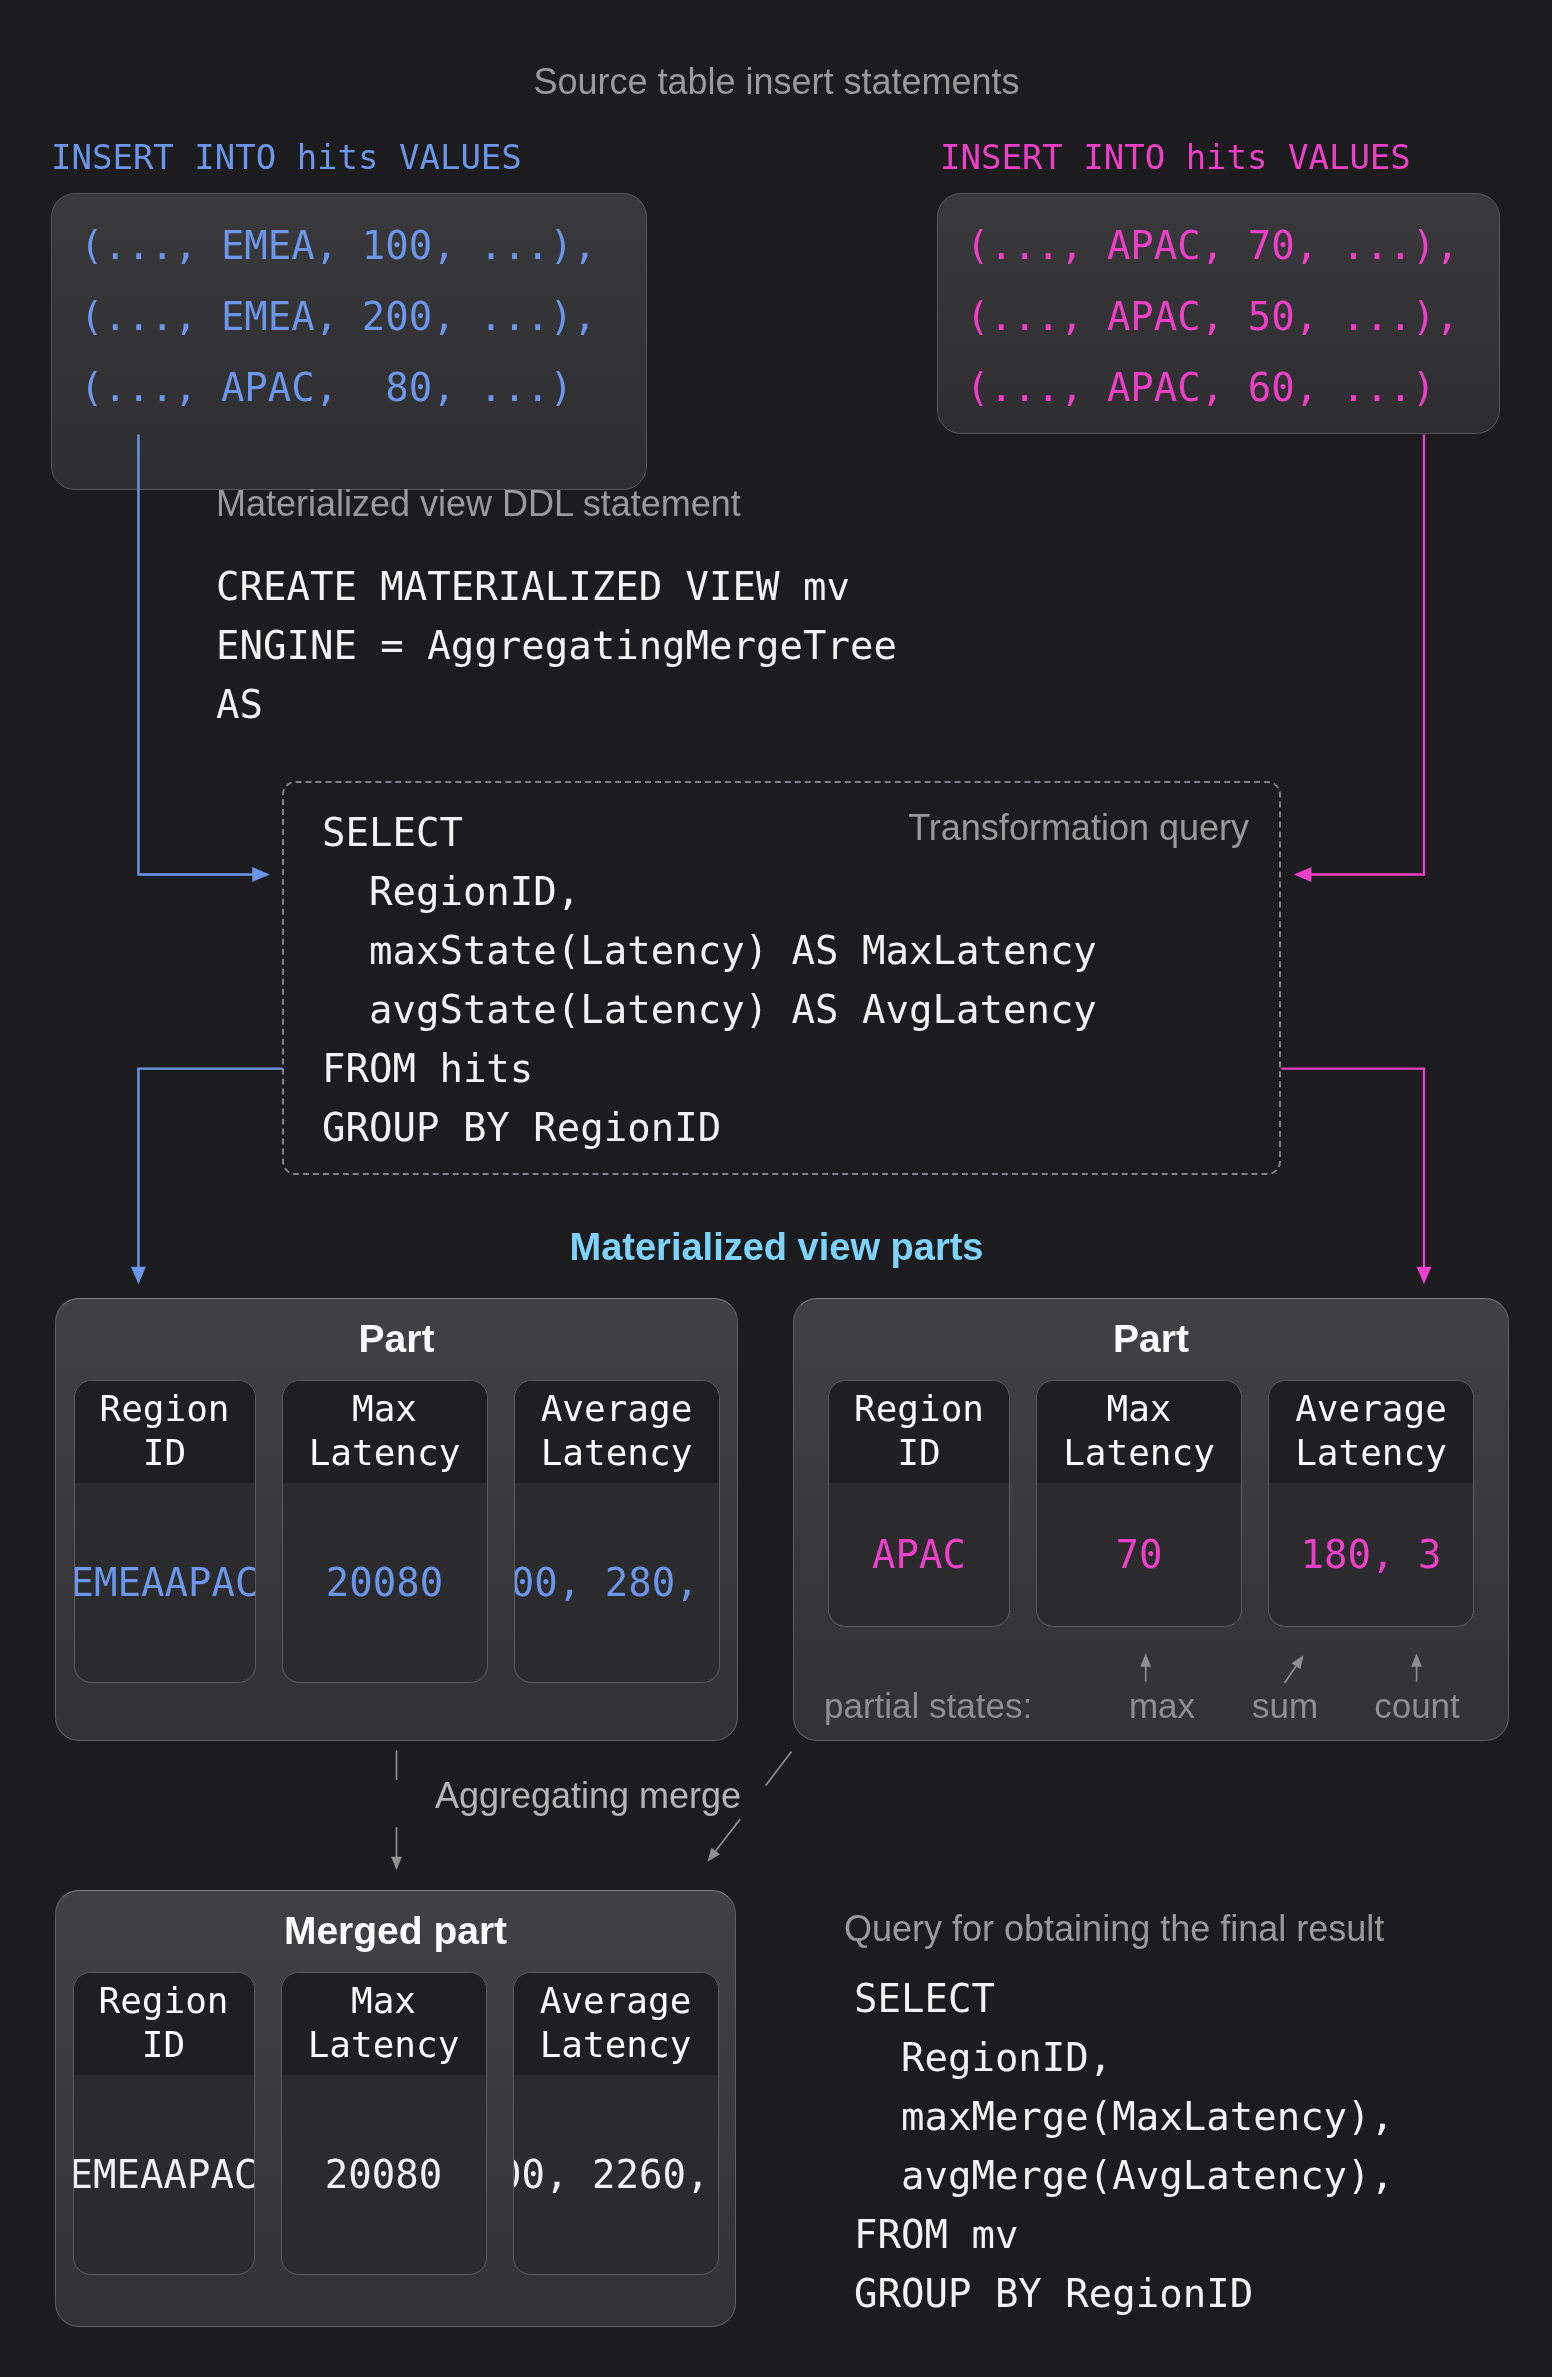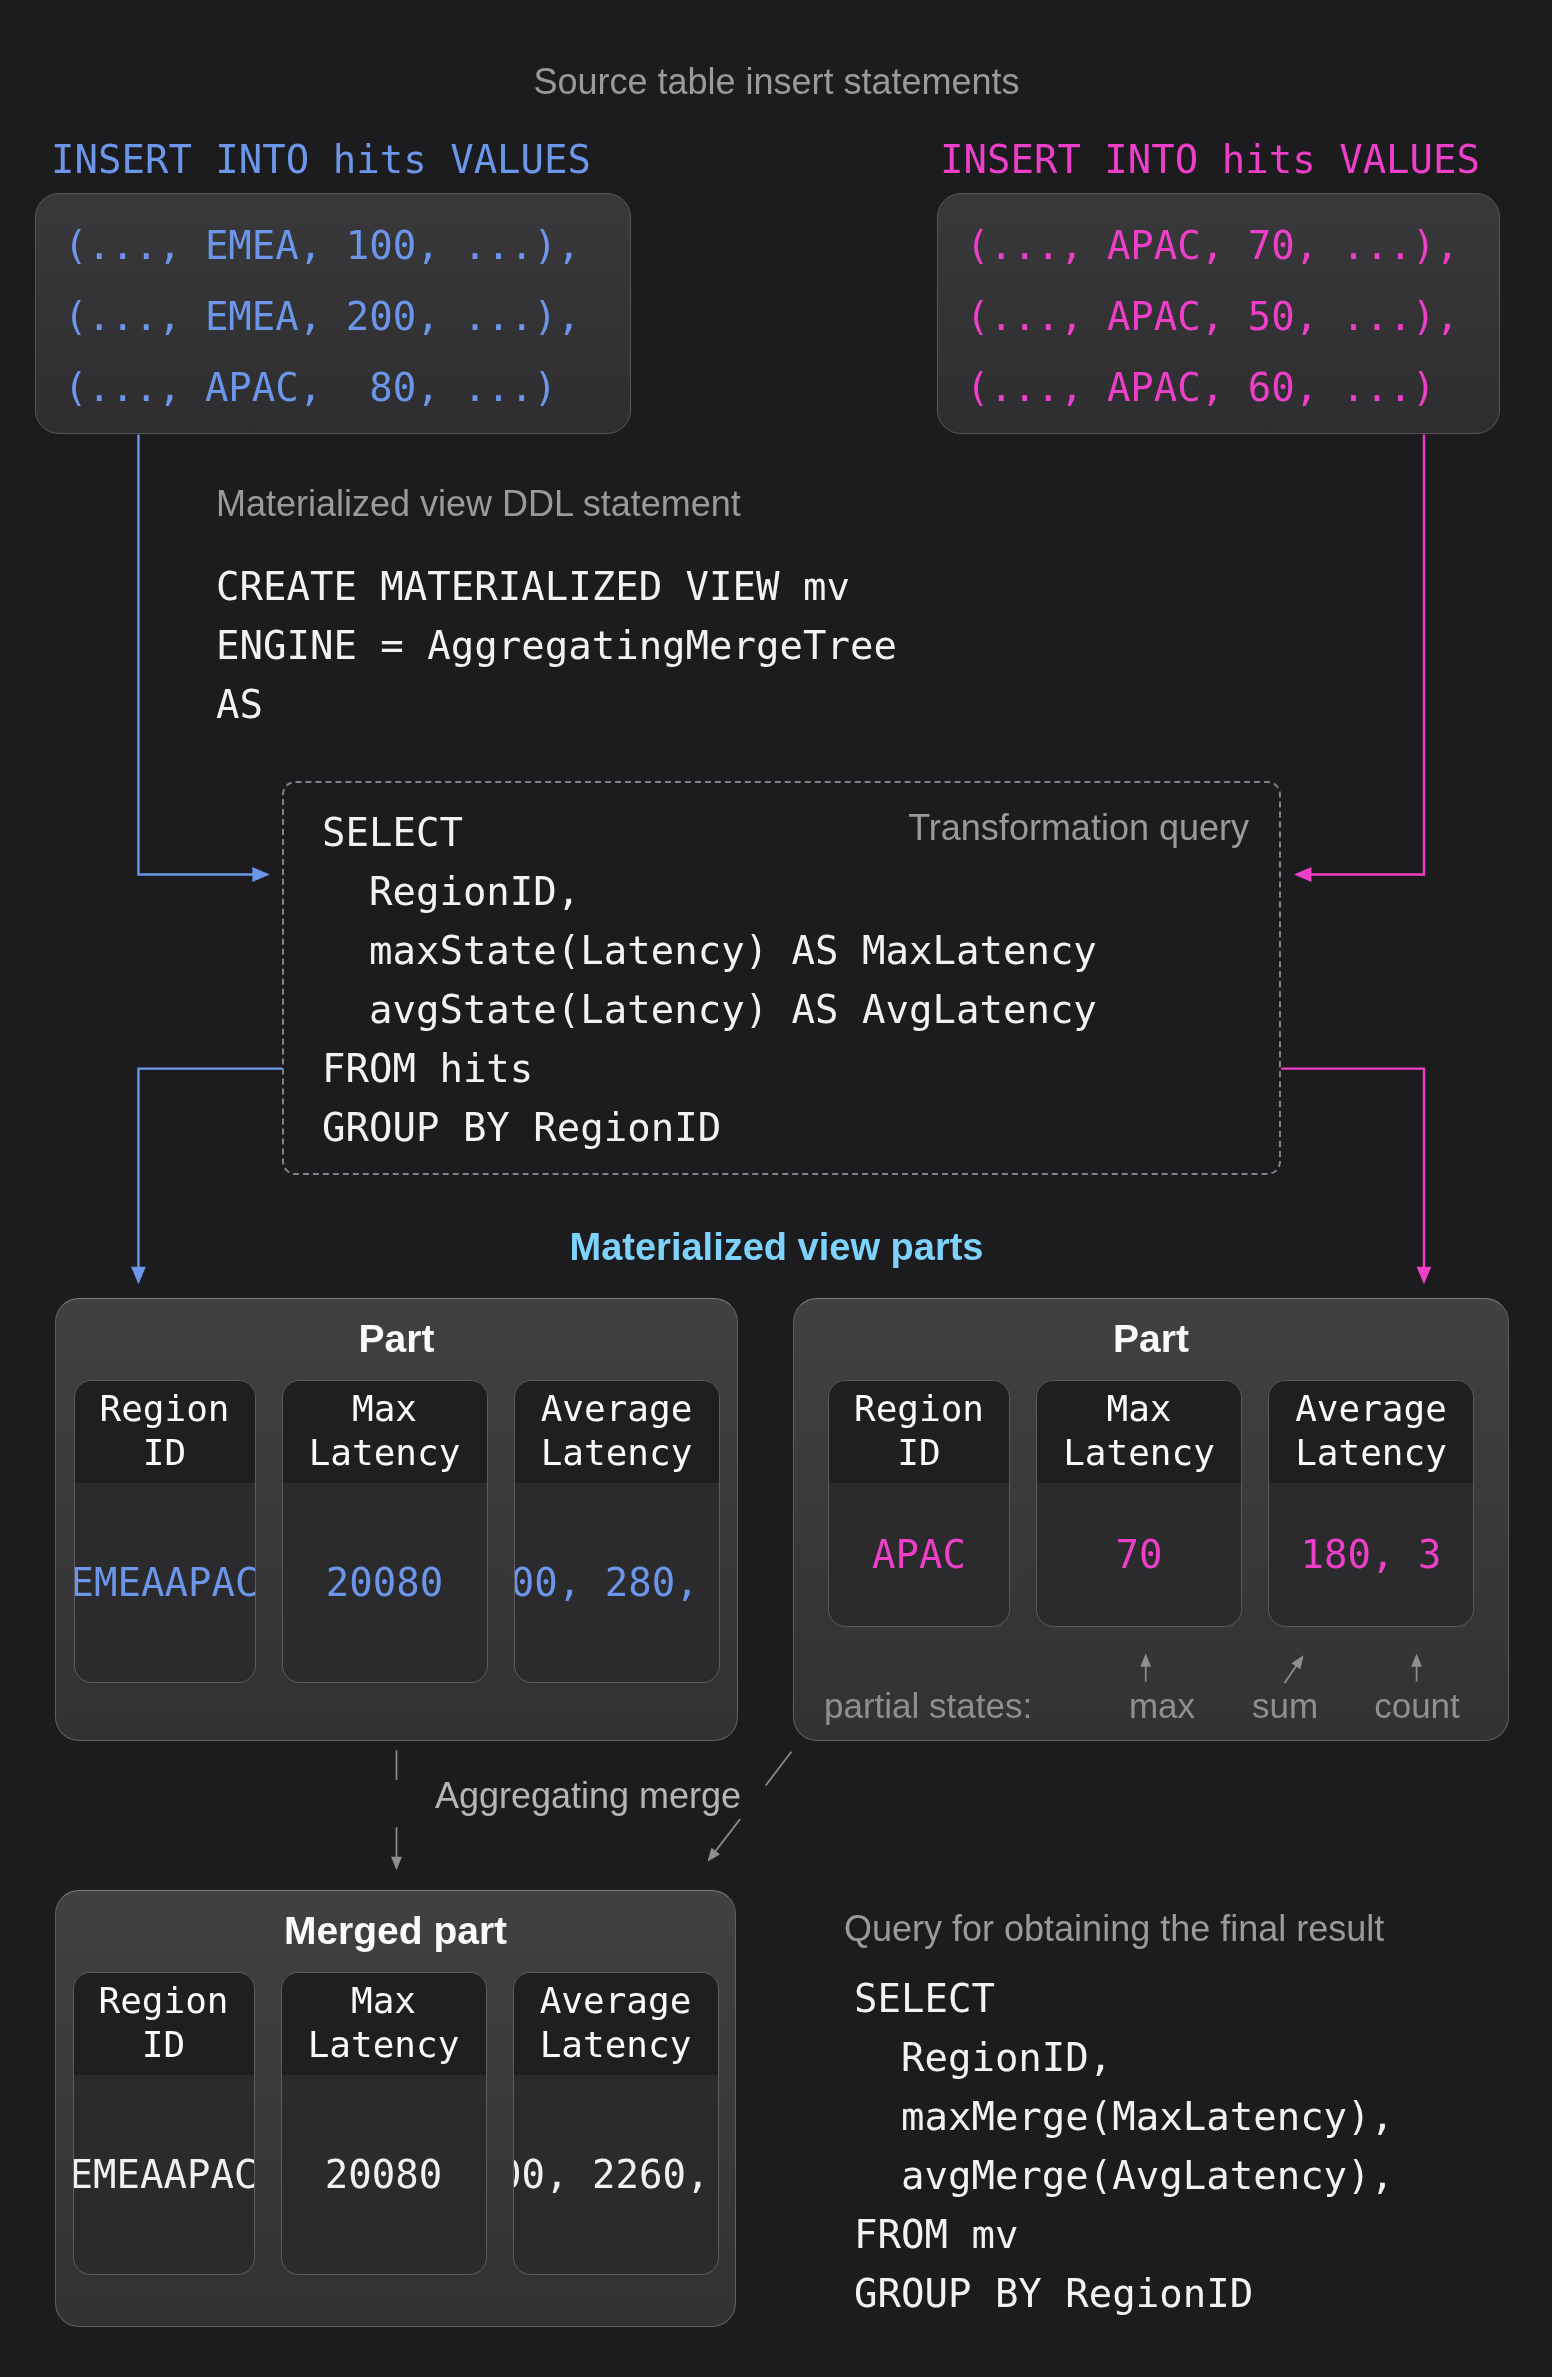--- a/index.html
+++ b/index.html
@@ -10,21 +10,21 @@
   }
   .abs{position:absolute;}
   
   .gray-label{color:#9a9a9a;font-size:36px;line-height:42px;font-weight:500;}
   .code{font-family:"DejaVu Sans Mono",monospace;font-size:39px;line-height:59px;color:#f2f2f2;white-space:pre;}
   .code .cl b{font-weight:normal;}
   .code-blue{color:#6c96ea;}
   .code-magenta{color:#ee3fc8;}
   .section-title{color:#7dd3fc;font-size:38px;font-weight:bold;}
   
-  .insert-label{font-family:"DejaVu Sans Mono",monospace;font-size:39px;font-weight:500;white-space:pre;}
+  .insert-label{font-family:"DejaVu Sans Mono",monospace;font-size:34px;font-weight:500;white-space:pre;}
   .insert-box{
     border-radius:24px;border:1.3px solid #57575a;
     background:linear-gradient(180deg,#39393b 0%,#2e2e30 100%);
     box-sizing:border-box;padding:16px 0 0 28px;
   }
   .insert-box .cl{line-height:71px;}
   
   .dashed-box{
     border:2px dashed #83838a;border-radius:13.5px;box-sizing:border-box;
     padding:20px 0 0 38px;
@@ -66,21 +66,21 @@
   #arrows{position:absolute;left:0;top:0;pointer-events:none;z-index:5;}
 </style>
 </head>
 <body>
 
 <div id="canvas">
 
   <div class="abs gray-label" style="left:0;top:61px;width:1553px;text-align:center;">Source table insert statements</div>
 
   <div class="abs insert-label code-blue" style="left:51px;top:137px;">INSERT INTO hits VALUES</div>
-  <div class="abs insert-box code code-blue" style="left:35px;top:193px;width:596px;height:241px;"><div class="cl">(..., EMEA, 100, ...),</div><div class="cl">(..., EMEA, 200, ...),</div><div class="cl">(..., APAC,  80, ...)</div></div>
+  <div class="abs insert-box code code-blue" style="left:51px;top:193px;width:596px;height:297px;"><div class="cl">(..., EMEA, 100, ...),</div><div class="cl">(..., EMEA, 200, ...),</div><div class="cl">(..., APAC,  80, ...)</div></div>
 
   <div class="abs insert-label code-magenta" style="left:940px;top:137px;">INSERT INTO hits VALUES</div>
   <div class="abs insert-box code code-magenta" style="left:937px;top:193px;width:563px;height:241px;"><div class="cl">(..., APAC, 70, ...),</div><div class="cl">(..., APAC, 50, ...),</div><div class="cl">(..., APAC, 60, ...)</div></div>
 
   <div class="abs gray-label" style="left:216px;top:483px;">Materialized view DDL statement</div>
   <div class="abs code" style="left:216px;top:557px;"><div class="cl">CREATE MATERIALIZED VIEW mv</div><div class="cl">ENGINE = AggregatingMergeTree</div><div class="cl">AS</div></div>
 
   <div class="abs dashed-box" style="left:282px;top:781px;width:999px;height:394px;">
     <div class="abs gray-label" style="right:30px;top:24px;">Transformation query</div>
     <div class="code"><div class="cl">SELECT</div><div class="cl">  RegionID,</div><div class="cl">  max<b>State</b>(Latency) AS MaxLatency</div><div class="cl">  avg<b>State</b>(Latency) AS AvgLatency</div><div class="cl">FROM hits</div><div class="cl">GROUP BY RegionID</div></div>

